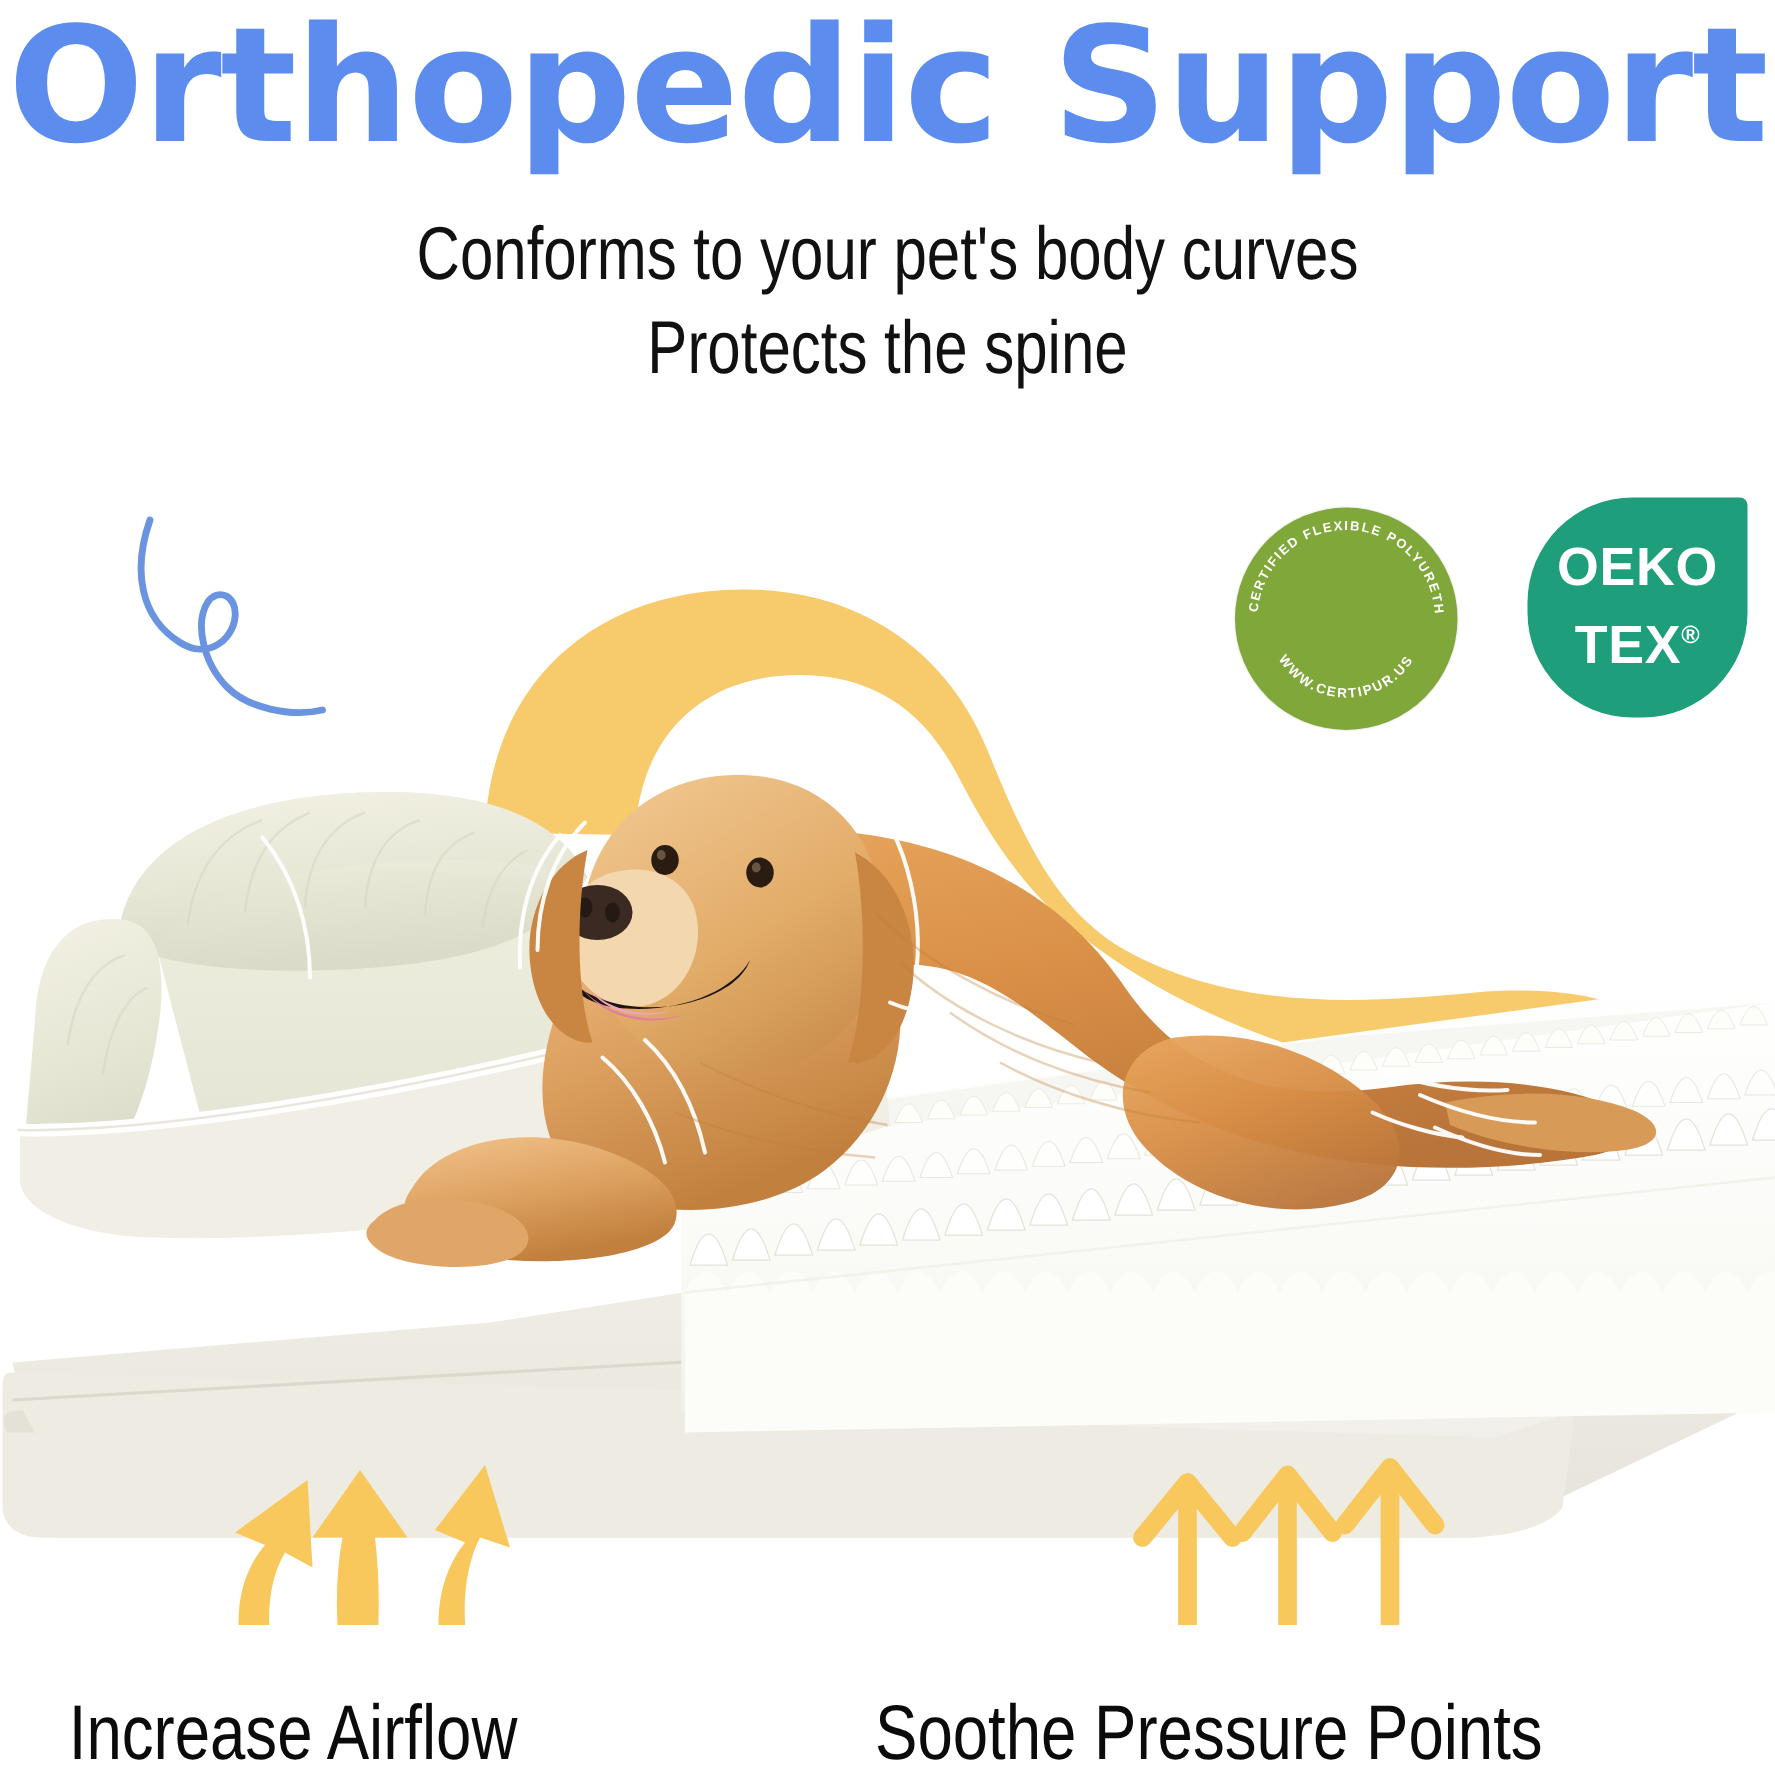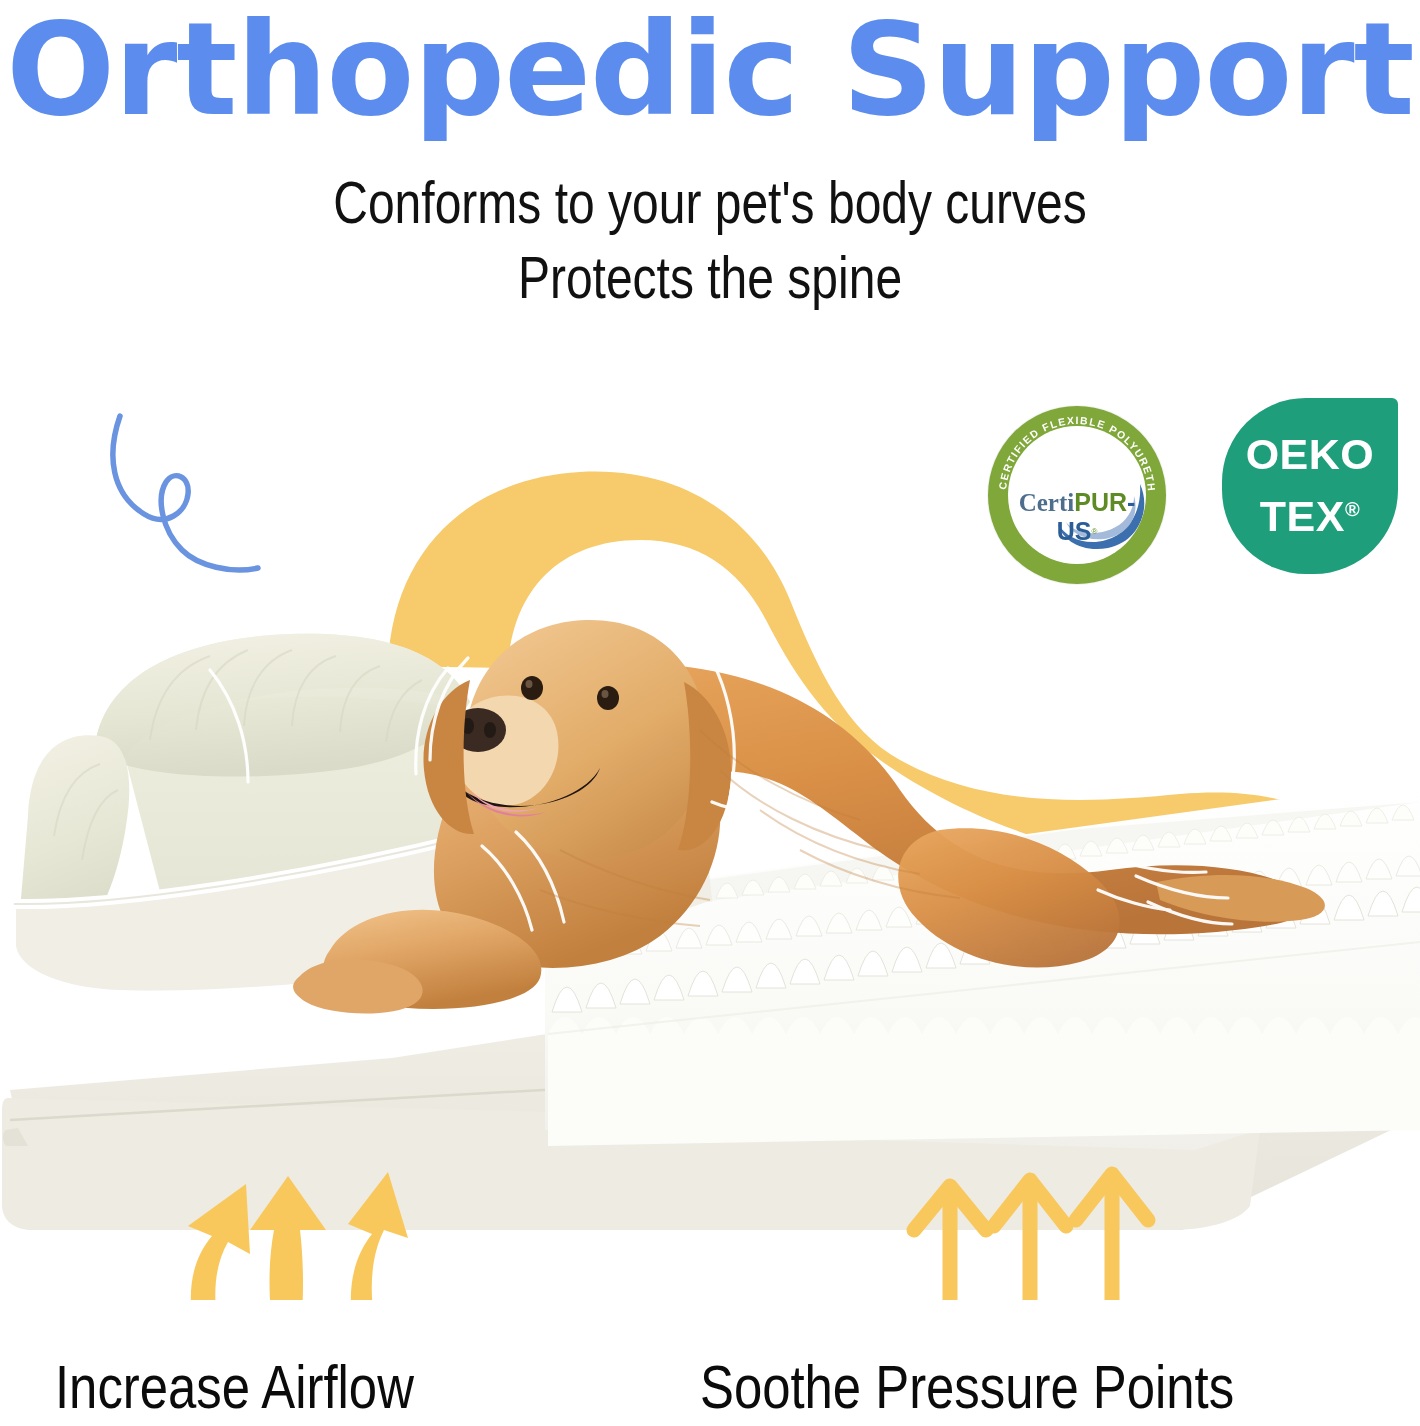--- a/index.html
+++ b/index.html
@@ -124,29 +124,20 @@
           <path id="arcBot" d="M 26,89 A 63,63 0 0 0 152,89"></path>
         </defs>
         <text font-family="Liberation Sans, sans-serif" font-size="10.4" font-weight="bold" fill="#ffffff" letter-spacing="1.45">
           <textPath href="#arcTop" startOffset="50%" text-anchor="middle">CONTAINS CERTIFIED FLEXIBLE POLYURETHANE FOAM</textPath>
         </text>
         <text font-family="Liberation Sans, sans-serif" font-size="10.8" font-weight="bold" fill="#ffffff" letter-spacing="1.6">
           <textPath href="#arcBot" startOffset="50%" text-anchor="middle">WWW.CERTIPUR.US</textPath>
         </text>
       </svg>
 
-      <div class="inner">
-        <svg class="swoosh" viewBox="0 0 92 80">
-          <path d="M86,8 C98,34 84,66 54,72 C28,77 8,64 4,48 C12,62 32,70 52,64 C76,57 88,34 86,8 Z" fill="#2A63A6" opacity="0.92"></path>
-          <path d="M80,20 C86,40 74,60 50,63 C30,65 16,56 12,46 C20,56 36,60 52,55 C70,50 80,36 80,20 Z" fill="#9FB6D8" opacity="0.95"></path>
-        </svg>
-        <div class="cp-text-wrap">
-          <span style="font-size:25px;font-weight:bold;font-family:'Liberation Serif',serif;color:#4E6E8E;">Certi</span><span style="font-size:25px;font-weight:bold;font-family:'Liberation Sans',sans-serif;color:#5F8B24;">PUR</span><span style="font-size:25px;font-weight:bold;font-family:'Liberation Sans',sans-serif;color:#2B5E97;">-US</span><span class="cp-reg">®</span>
-        </div>
-      </div>
     </div>
 
     <div class="oeko">
       <div class="l">OEKO</div>
       <div class="l l2"><span>TEX</span><sup>®</sup></div>
     </div>
   </div>
 
   <svg class="scene" viewBox="0 0 1420 870">
     <defs>

